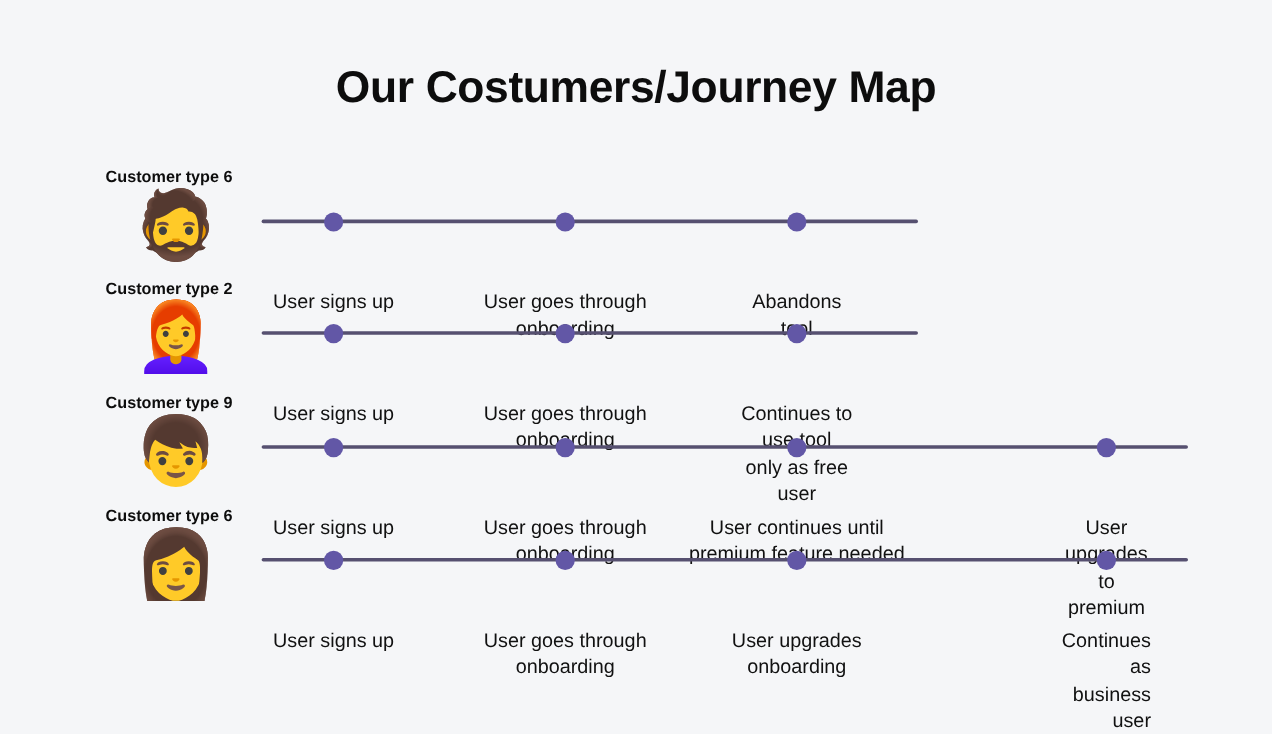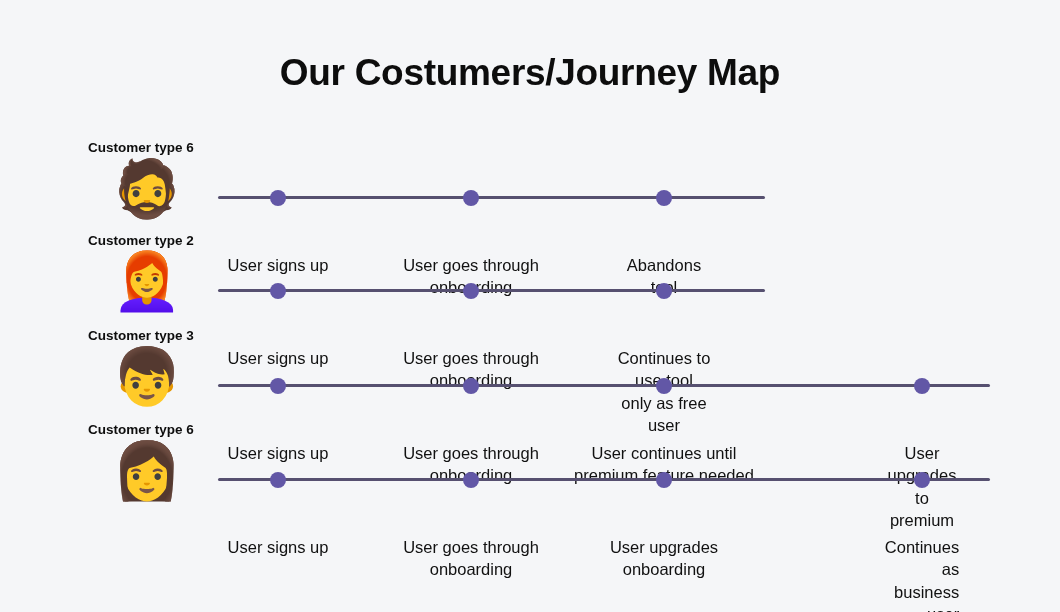--- a/index.html
+++ b/index.html
@@ -42,21 +42,21 @@
     left:112px; top:18px;
     width:62px; height:62px;
     font-size:56px;
     line-height:62px;
     text-align:center;
     font-family:"DejaVu Sans",sans-serif;
     user-select:none;
   }
 
   
-  .timeline { position:absolute; top:56px; height:4px; }
+  .timeline { position:absolute; top:43px; height:4px; }
   .line {
     position:absolute;
     left:0; top:0;
     height:2.5px;
     background:#565070;
     border-radius:2px;
   }
   .dot {
     position:absolute;
     width:16px; height:16px;
@@ -109,21 +109,21 @@
       <div class="dot" style="left:446px;"></div>
       <div class="step-label" style="left:60px;">User signs up</div>
       <div class="step-label" style="left:253px;">User goes through
 onboarding</div>
       <div class="step-label" style="left:446px;">Continues to use tool
 only as free user</div>
     </div>
   </div>
 
   <div class="row row-3">
-    <div class="type-label">Customer type 3</div>
+    <div class="type-label">Customer type 9</div>
     <div class="avatar">👦</div>
     <div class="timeline" style="left:218px;width:772px;">
       <div class="line" style="width:772px;"></div>
       <div class="dot" style="left:60px;"></div>
       <div class="dot" style="left:253px;"></div>
       <div class="dot" style="left:446px;"></div>
       <div class="dot" style="left:704px;"></div>
       <div class="step-label" style="left:60px;">User signs up</div>
       <div class="step-label" style="left:253px;">User goes through
 onboarding</div>

